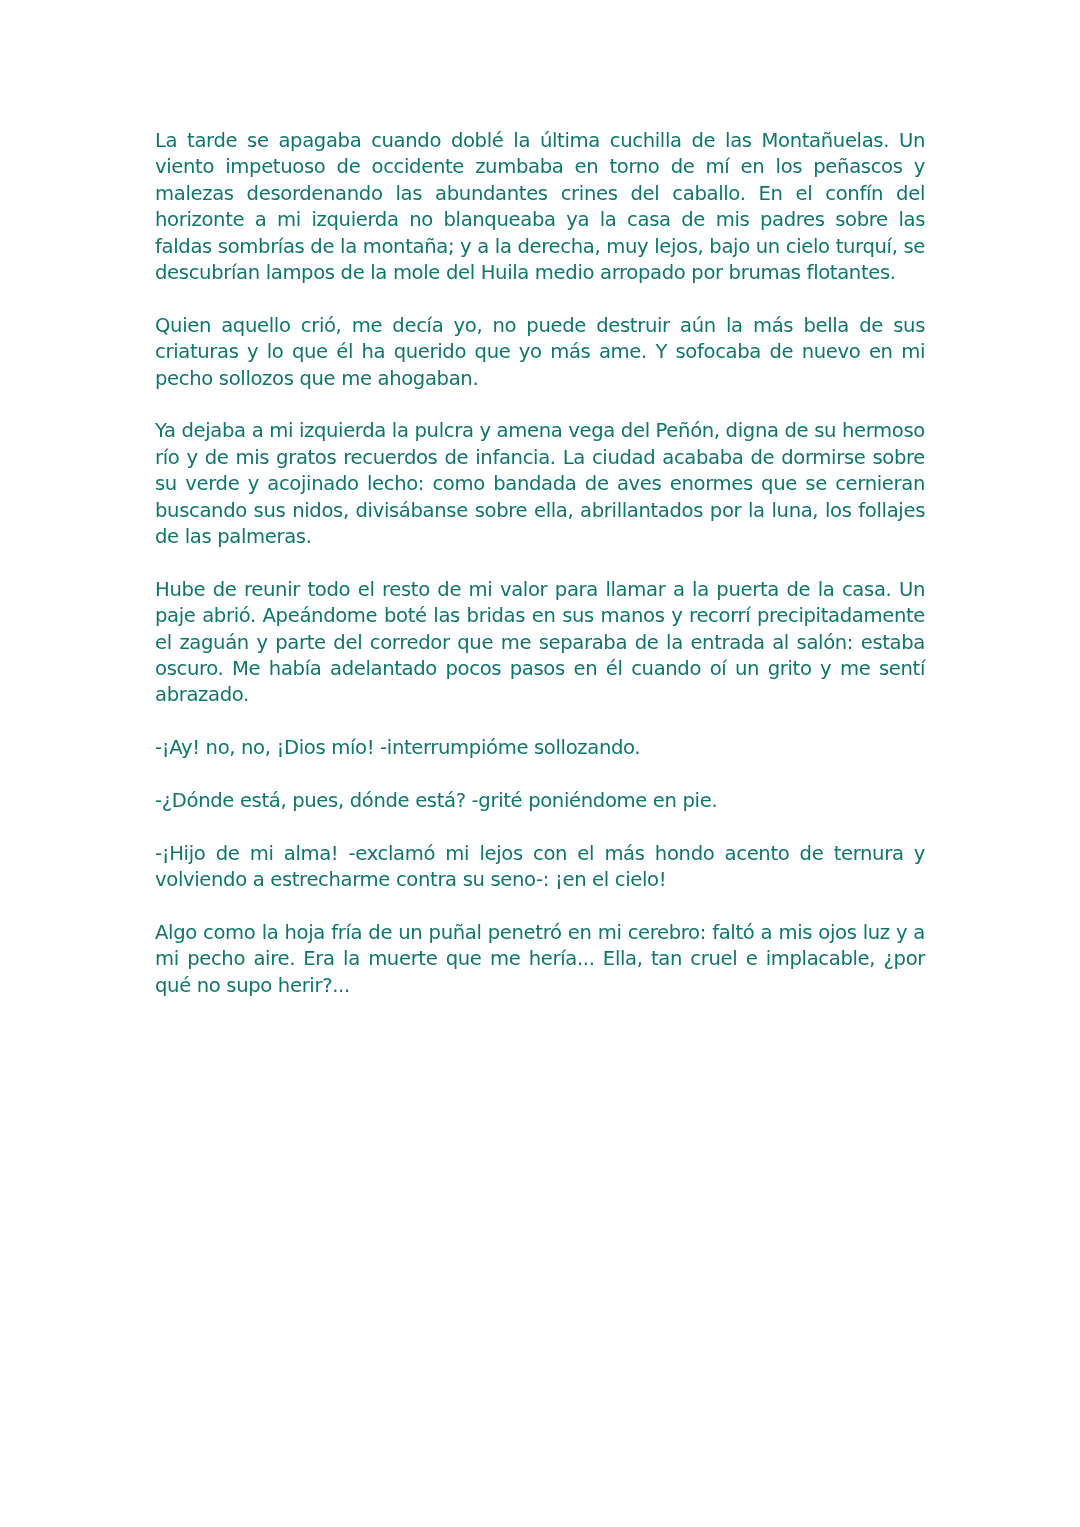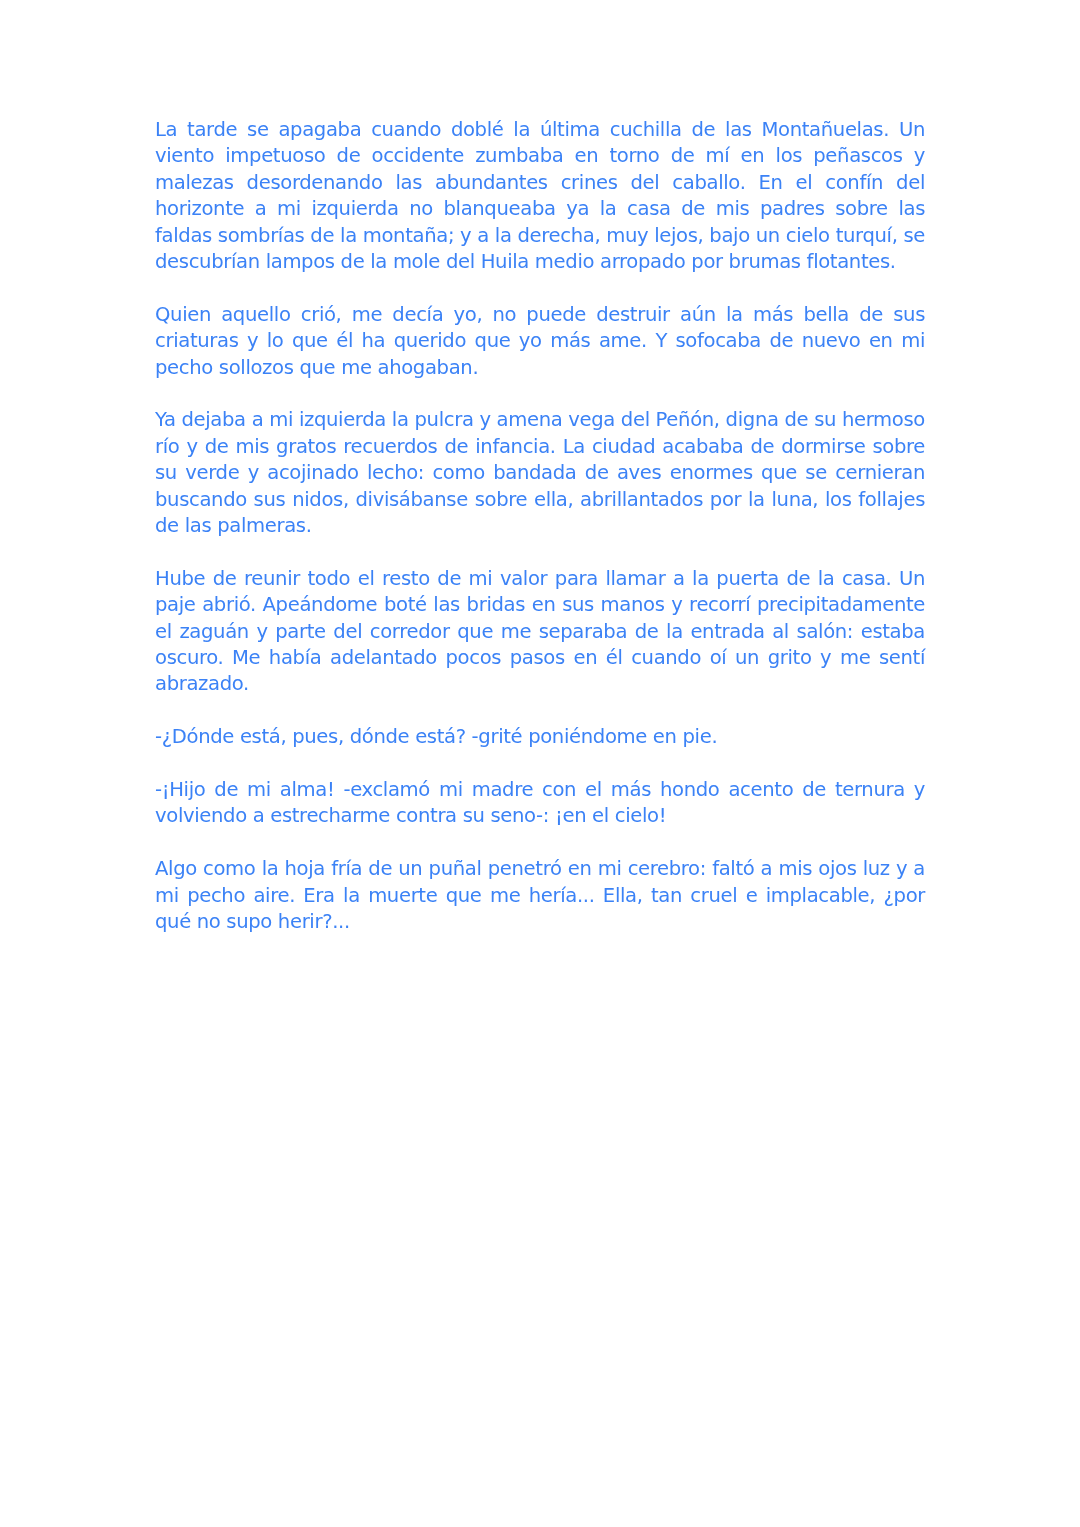--- a/index.html
+++ b/index.html
@@ -9,40 +9,41 @@
     }
     body {
       width: 1080px;
       height: 1527px;
       position: relative;
       overflow: hidden;
     }
     .page {
       position: absolute;
       left: 155px;
-      top: 117px;
+      top: 128px;
       width: 770px;
       font-family: "DejaVu Sans", sans-serif;
       font-size: 19.6px;
       line-height: 26.4px;
-      color: #3b82f6;
+      color: #0f766e;
       letter-spacing: -0.35px;
       word-spacing: 0px;
     }
     .para {
       margin: 0 0 26.4px 0;
       text-align: justify;
       text-align-last: left;
       hyphens: none;
     }
   </style>
 </head>
 <body>
 
 <div class="page">
   <p class="para">La tarde se apagaba cuando doblé la última cuchilla de las Montañuelas. Un viento impetuoso de occidente zumbaba en torno de mí en los peñascos y malezas desordenando las abundantes crines del caballo. En el confín del horizonte a mi izquierda no blanqueaba ya la casa de mis padres sobre las faldas sombrías de la montaña; y a la derecha, muy lejos, bajo un cielo turquí, se descubrían lampos de la mole del Huila medio arropado por brumas flotantes.</p>
   <p class="para">Quien aquello crió, me decía yo, no puede destruir aún la más bella de sus criaturas y lo que él ha querido que yo más ame. Y sofocaba de nuevo en mi pecho sollozos que me ahogaban.</p>
   <p class="para">Ya dejaba a mi izquierda la pulcra y amena vega del Peñón, digna de su hermoso río y de mis gratos recuerdos de infancia. La ciudad acababa de dormirse sobre su verde y acojinado lecho: como bandada de aves enormes que se cernieran buscando sus nidos, divisábanse sobre ella, abrillantados por la luna, los follajes de las palmeras.</p>
   <p class="para">Hube de reunir todo el resto de mi valor para llamar a la puerta de la casa. Un paje abrió. Apeándome boté las bridas en sus manos y recorrí precipitadamente el zaguán y parte del corredor que me separaba de la entrada al salón: estaba oscuro. Me había adelantado pocos pasos en él cuando oí un grito y me sentí abrazado.</p>
+  <p class="para">-¡Ay! no, no, ¡Dios mío! -interrumpióme sollozando.</p>
   <p class="para">-¿Dónde está, pues, dónde está? -grité poniéndome en pie.</p>
-  <p class="para">-¡Hijo de mi alma! -exclamó mi madre con el más hondo acento de ternura y volviendo a estrecharme contra su seno-: ¡en el cielo!</p>
+  <p class="para">-¡Hijo de mi alma! -exclamó mi lejos con el más hondo acento de ternura y volviendo a estrecharme contra su seno-: ¡en el cielo!</p>
   <p class="para">Algo como la hoja fría de un puñal penetró en mi cerebro: faltó a mis ojos luz y a mi pecho aire. Era la muerte que me hería... Ella, tan cruel e implacable, ¿por qué no supo herir?...</p>
 </div>
 
 </body></html>

